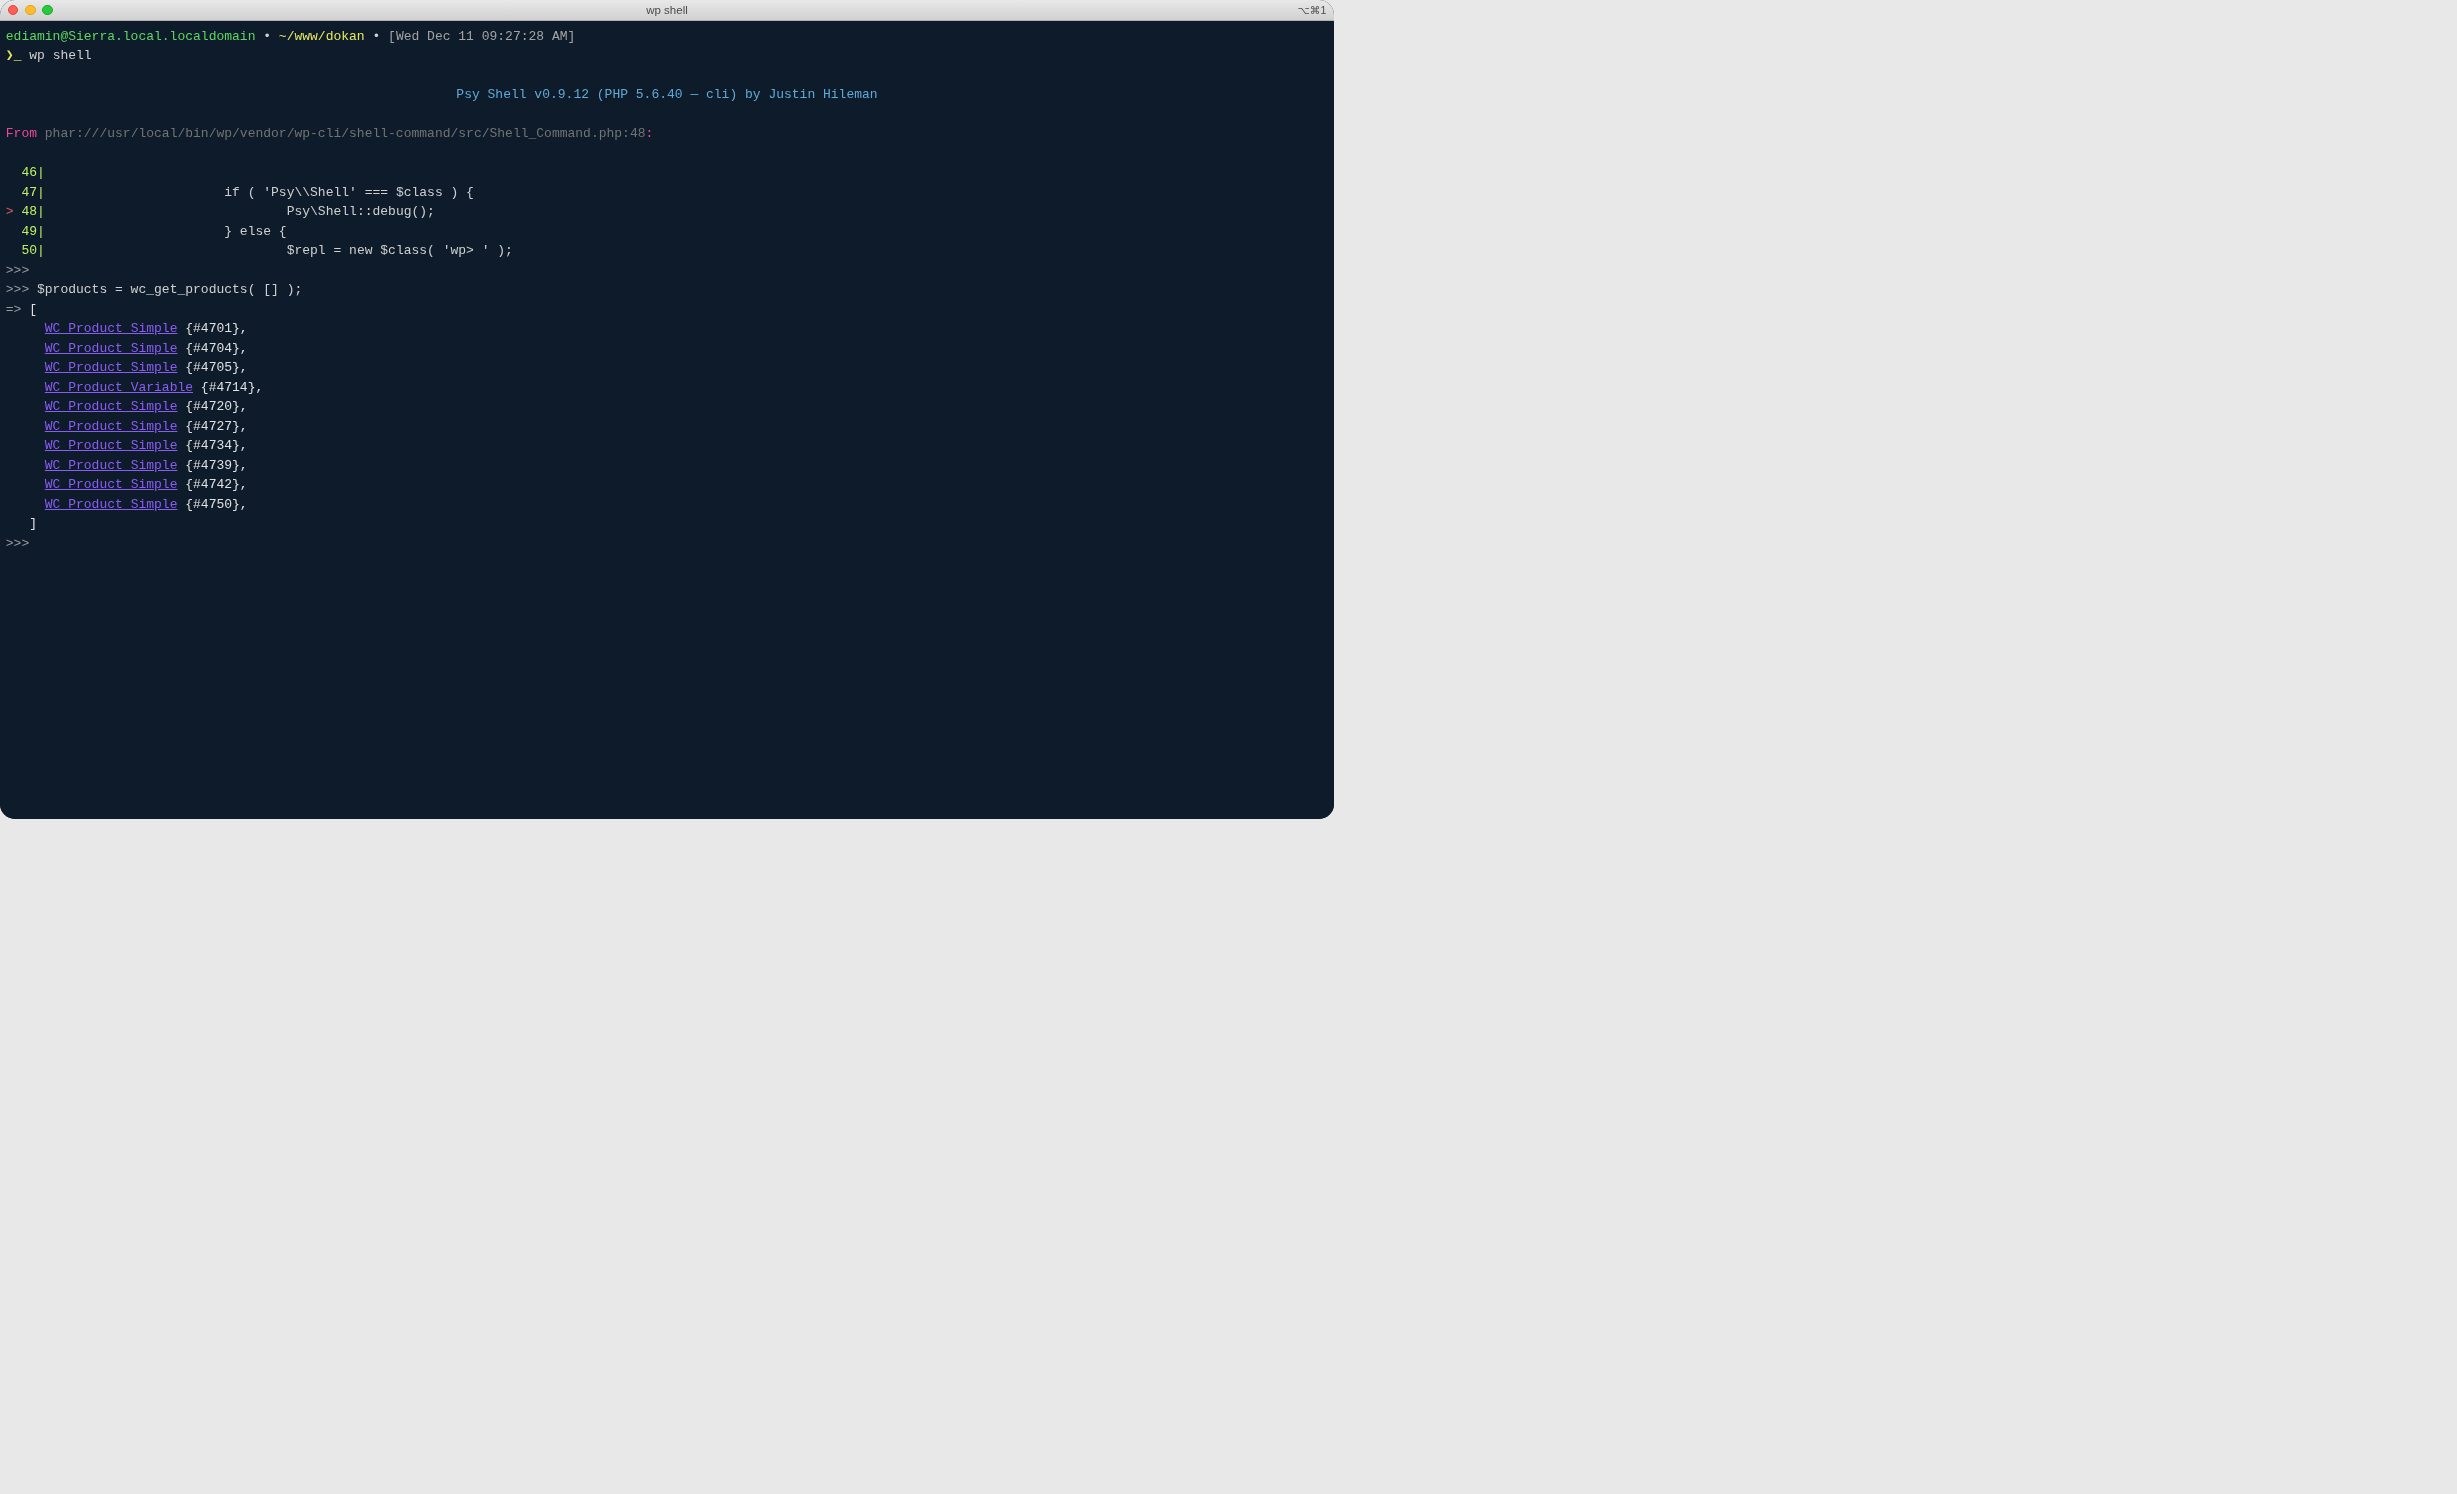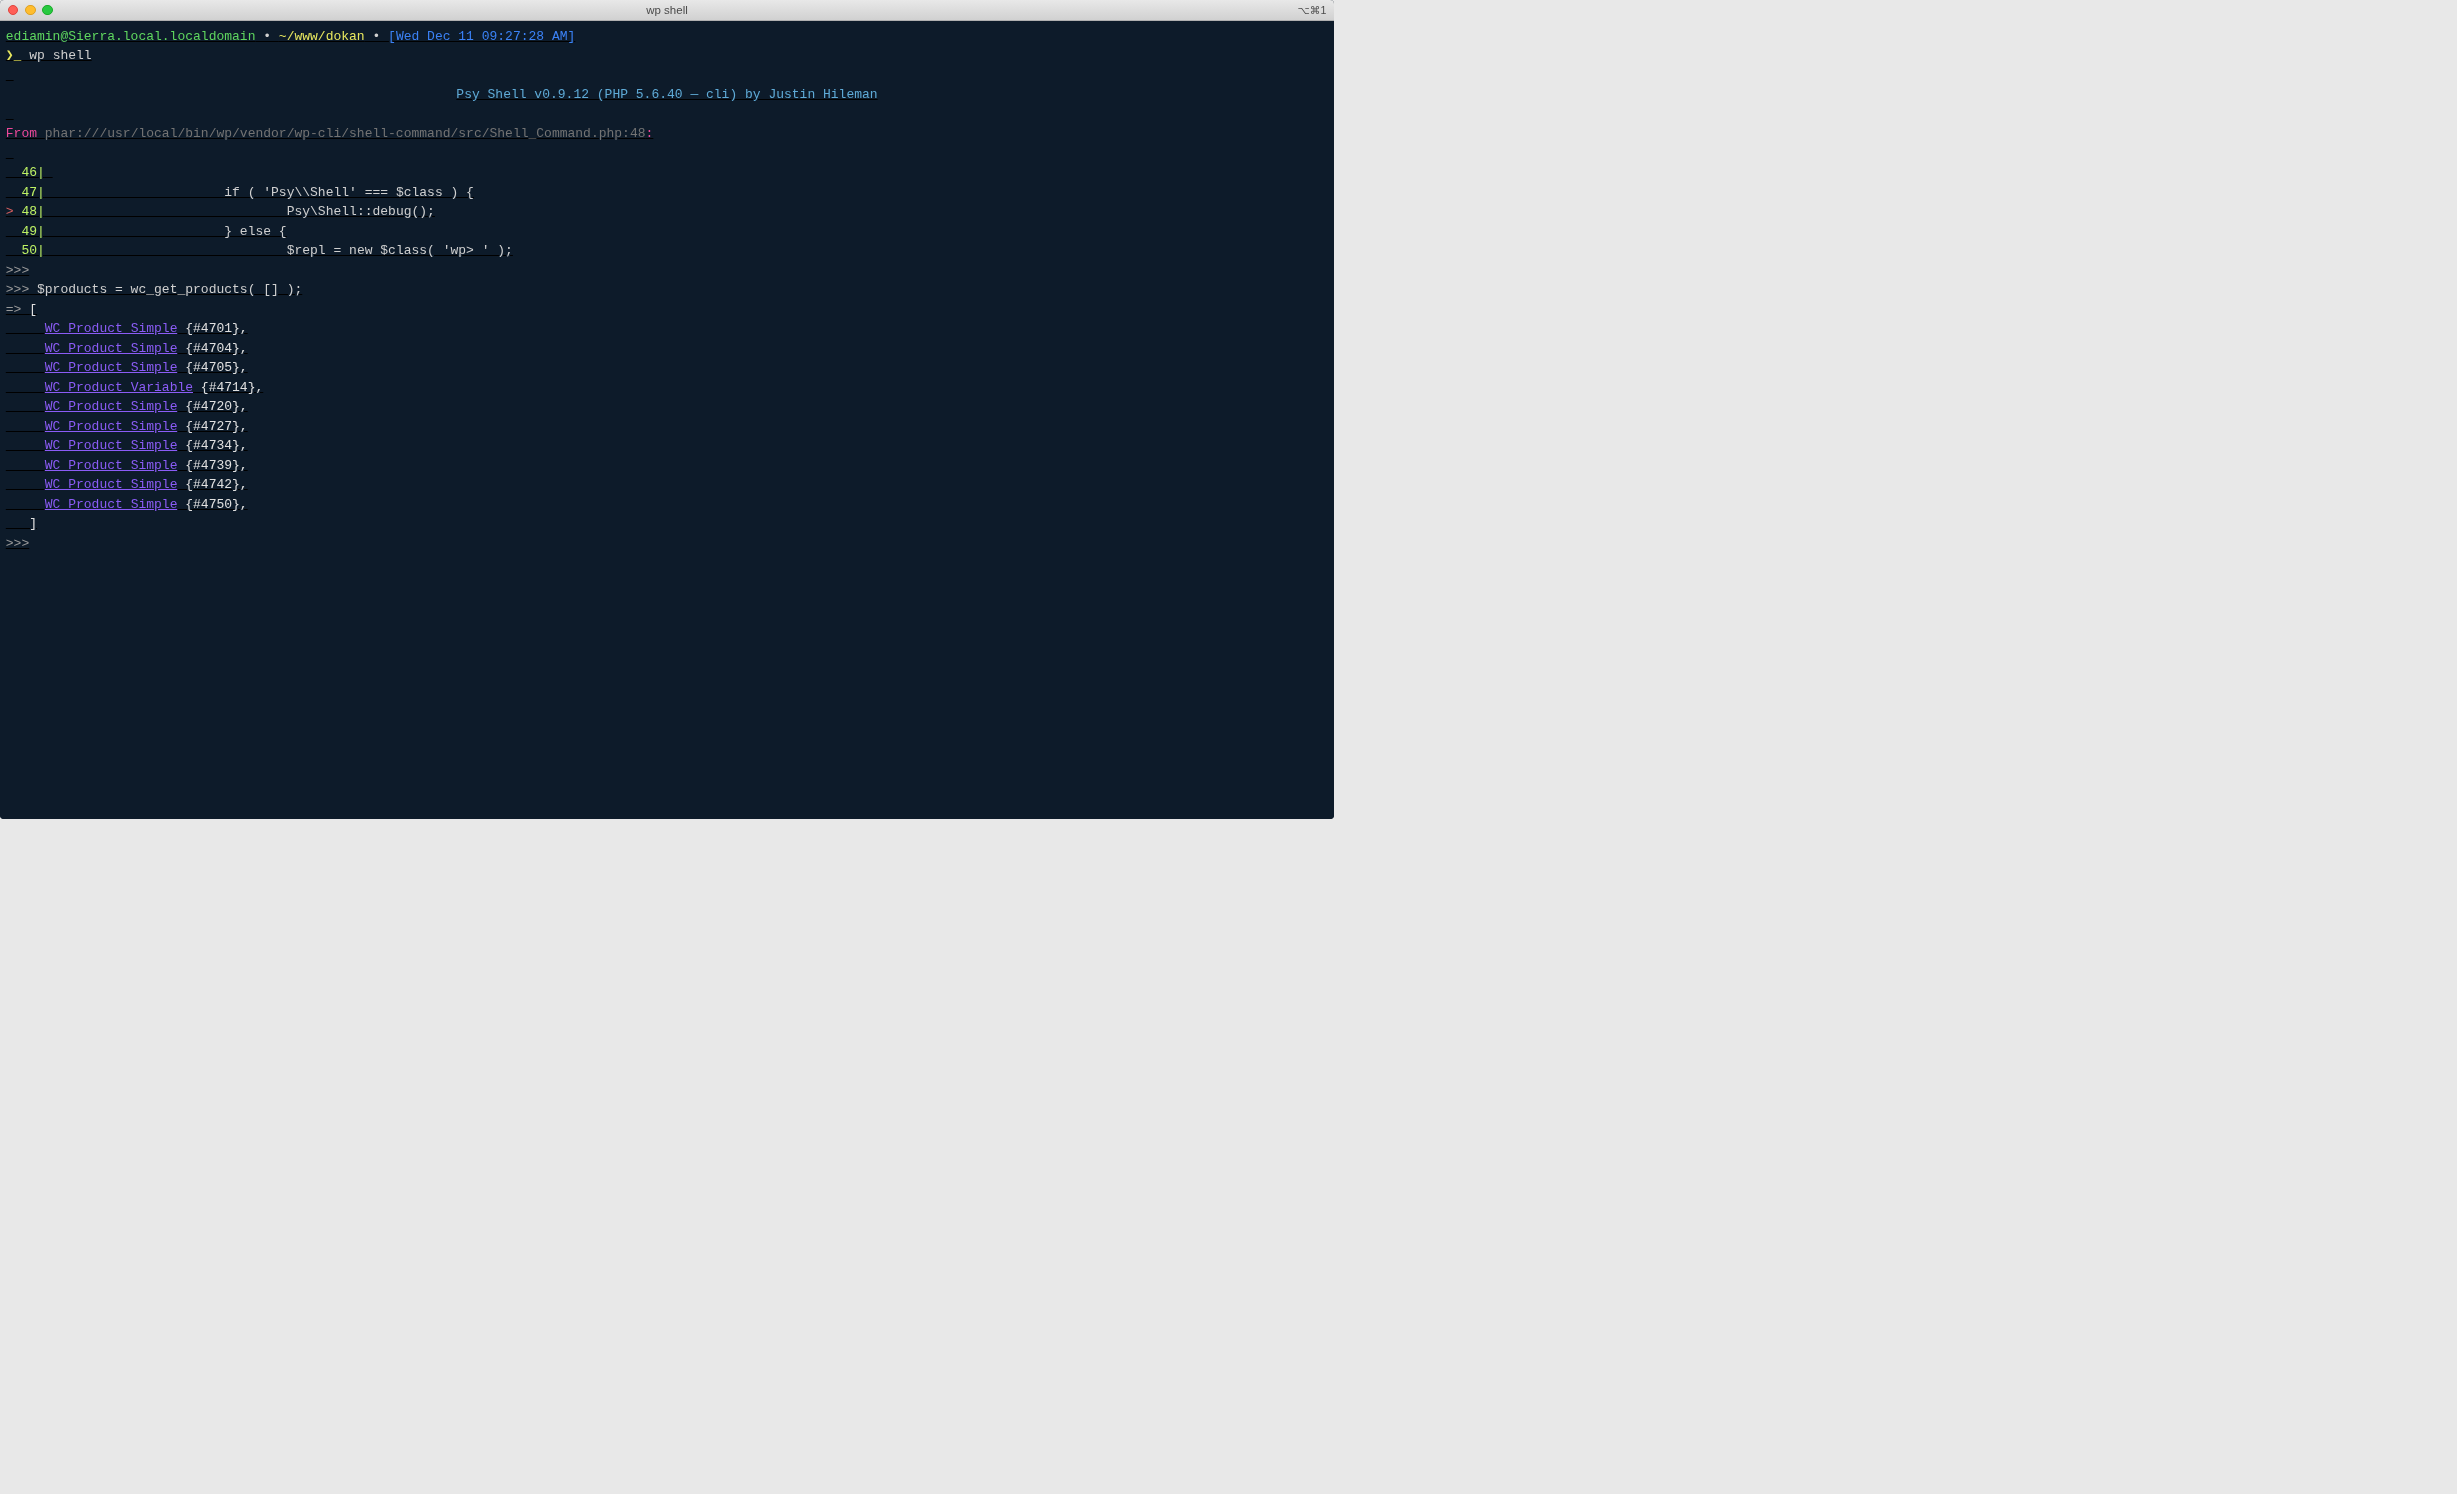--- a/index.html
+++ b/index.html
@@ -11,25 +11,24 @@
       font-family: "SF Mono", Menlo, Monaco, "Courier New", monospace;
       background: #e8e8e8;
       width: 1334px;
       height: 819px;
       overflow: hidden;
     }
     .window {
       width: 100%;
       height: 100%;
       background: #0d1b2a;
-      border-radius: 4px;
+      border-radius: 15px;
       overflow: hidden;
       display: flex;
       flex-direction: column;
-      text-decoration: underline;
     }
     .titlebar {
       height: 21px;
       background: linear-gradient(to bottom, #e8e8e8 0%, #d1d1d1 100%);
       display: flex;
       align-items: center;
       padding: 0 7.7px;
       position: relative;
       border-bottom: 1px solid #b0b0b0;
     }
@@ -66,21 +65,21 @@
       background: #0d1b2a;
       padding: 5.8px 5.8px;
       font-size: 13px;
       line-height: 1.5;
       color: #d0d0d0;
       white-space: pre;
       overflow: auto;
     }
     .c-user { color: #5fd75f; }
     .c-path { color: #e8e85f; text-align: right; }
-    .c-time { color: #3b82f6; }
+    .c-time { color: #a3a3a3; }
     .c-prompt-arrow { color: #e8e85f; }
     .c-underscore { color: #e8e85f; }
     .c-psy { color: #5fabd7; text-align: center; }
     .c-from-white { color: #ec4899; }
     .c-phar { color: #737373; }
     .c-lineno { color: #bef264; }
     .c-arrow { color: #d75f5f; }
     .c-code { color: #d0d0d0; }
     .c-dim { color: #9a9a9a; }
     .c-class {

